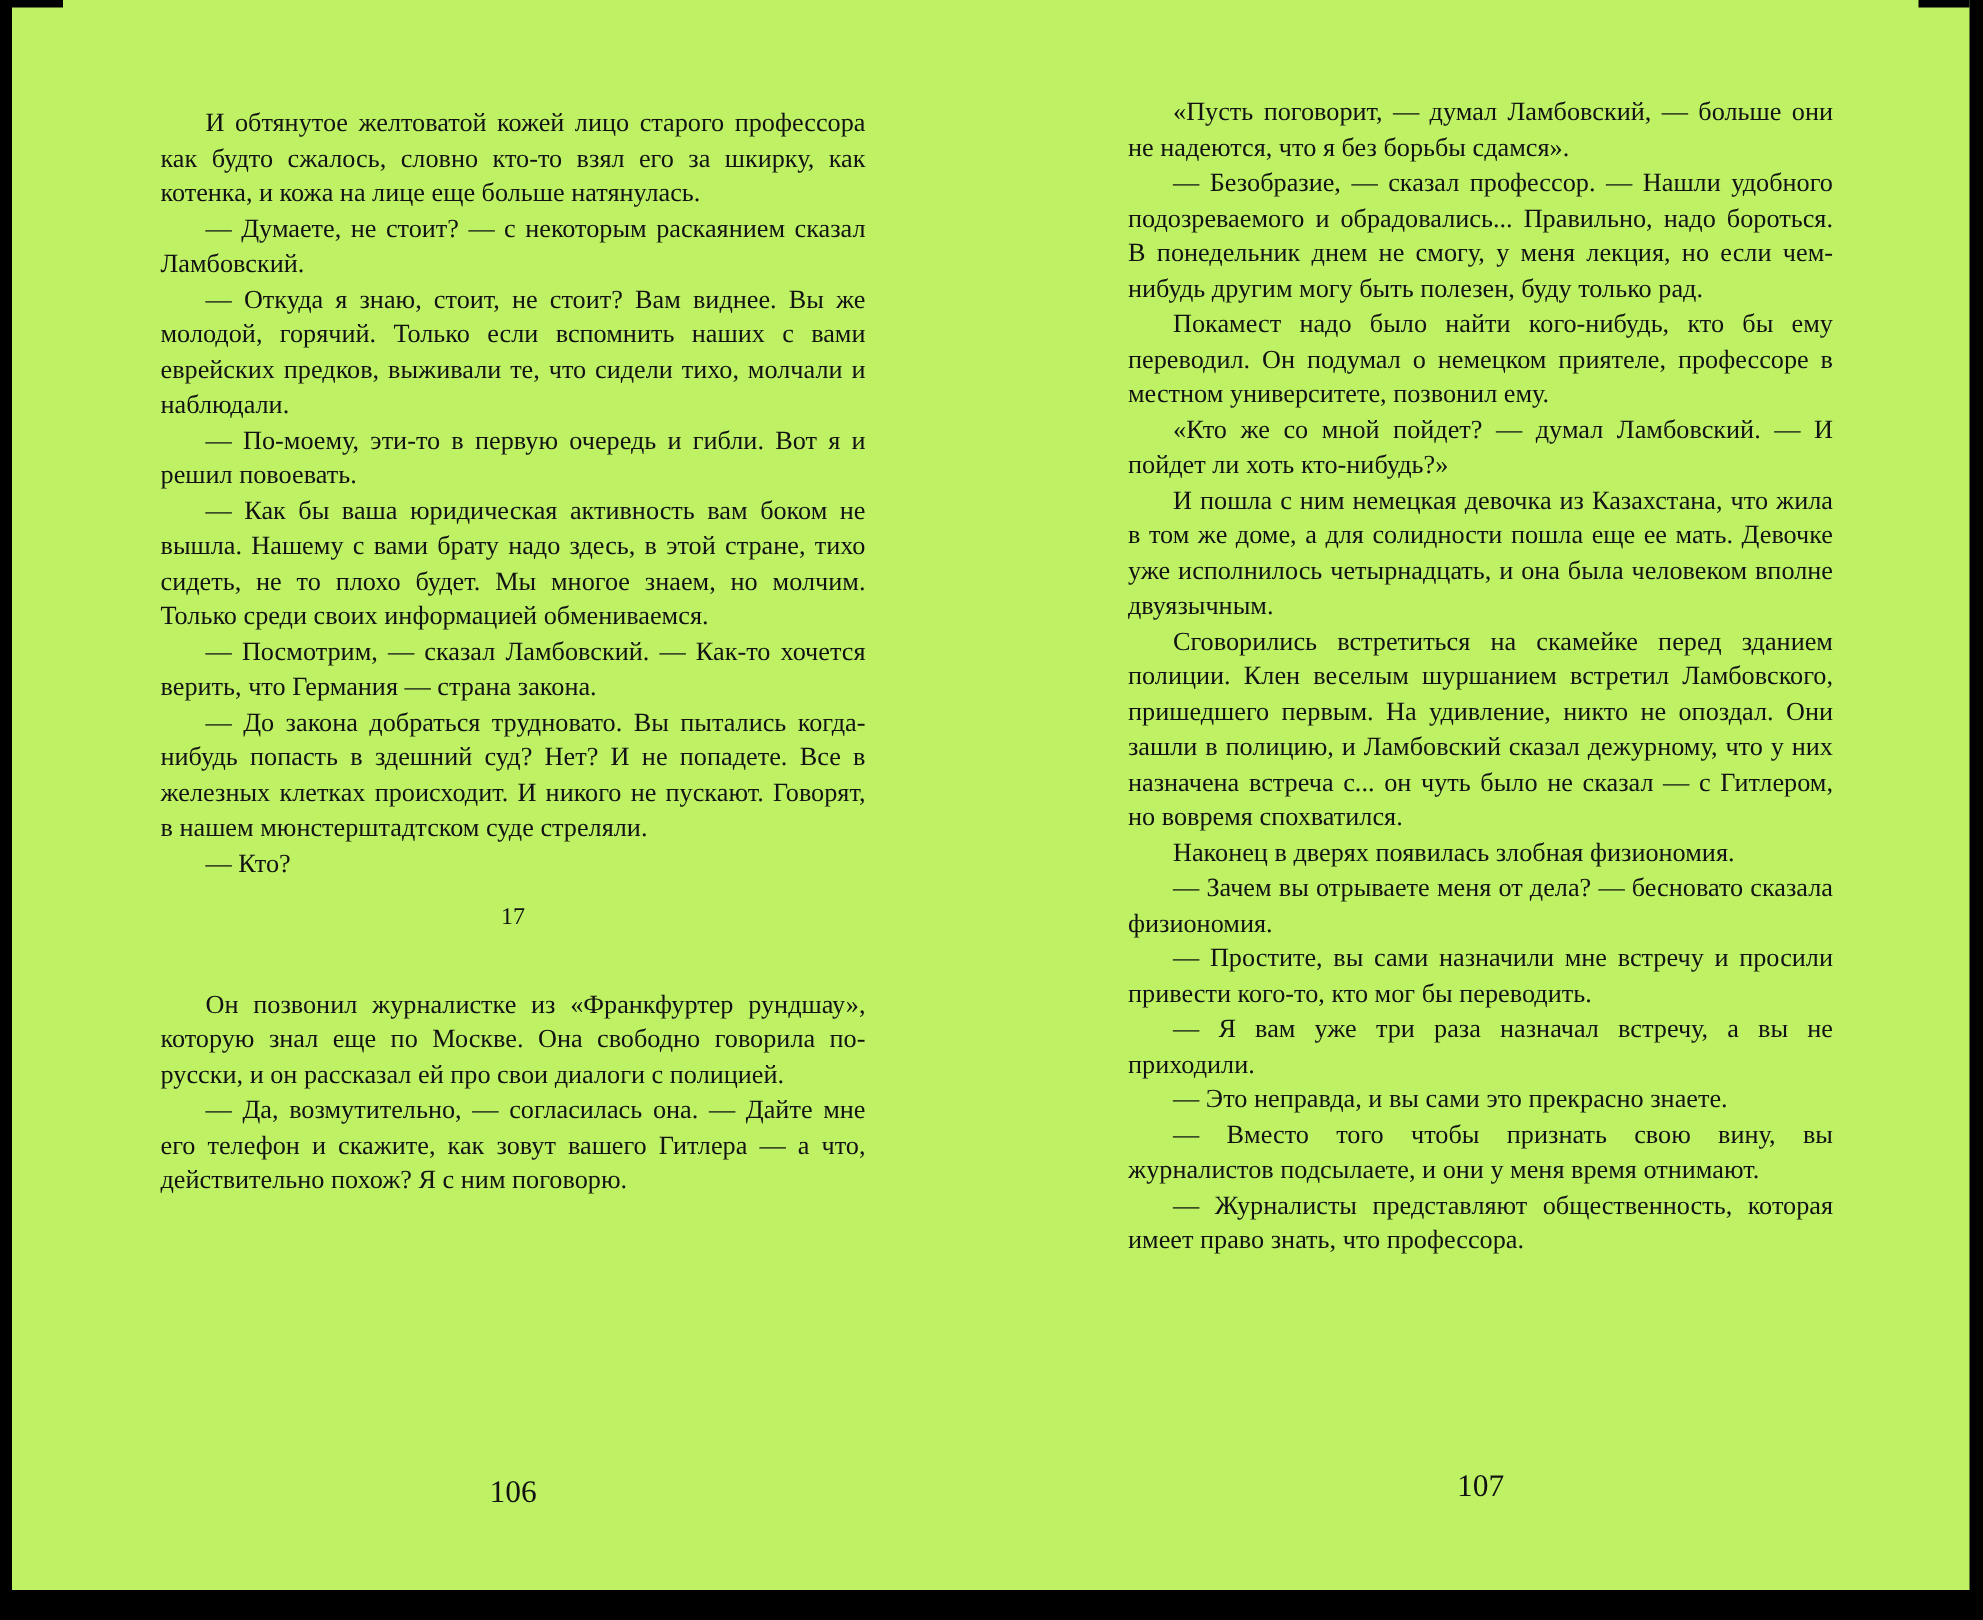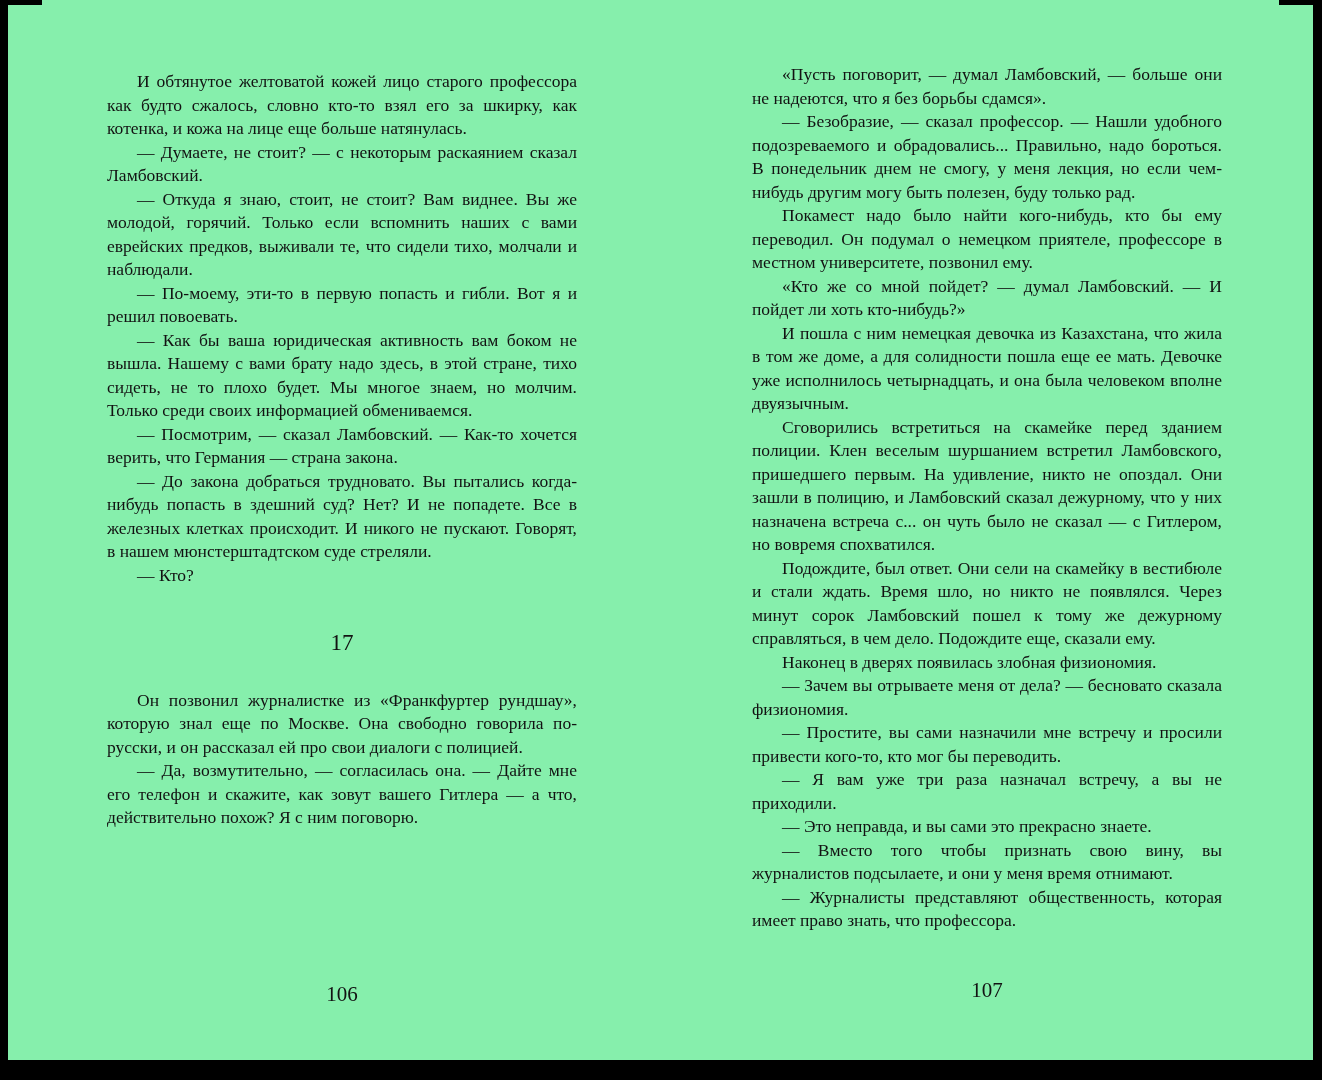--- a/index.html
+++ b/index.html
@@ -4,21 +4,21 @@
 <style>
   html, body {
     margin: 0;
     padding: 0;
     background: #ffffff;
   }
   .spread {
     position: relative;
     width: 1322px;
     height: 1080px;
-    background: #86efac;
+    background: #bef264;
     overflow: hidden;
     font-family: "Liberation Serif", serif;
     color: #121212;
   }
   .scan-edge {
     position: absolute;
     background: #000000;
   }
   .edge-left   { left: 0; top: 0; width: 8px; height: 1080px; }
   .edge-right  { right: 0; top: 0; width: 9px; height: 1080px; }
@@ -37,22 +37,22 @@
     margin: 0;
     padding: 0;
     text-indent: 30px;
   }
   .col-left  { left: 107px; top: 70px;  height: 900px; }
   .col-right { left: 752px; top: 63px;  height: 930px; }
 
   .section-heading {
     text-align: center;
     text-indent: 0;
-    font-size: 23px;
-    margin-top: 44px;
+    font-size: 16px;
+    margin-top: 13px;
     margin-bottom: 34px;
   }
 
   .page-number {
     position: absolute;
     width: 470px;
     text-align: center;
     font-size: 21px;
     line-height: 20px;
   }
@@ -67,40 +67,39 @@
   <div class="scan-edge edge-left"></div>
   <div class="scan-edge edge-right"></div>
   <div class="scan-edge edge-bottom"></div>
   <div class="scan-edge edge-corner-tl"></div>
   <div class="scan-edge edge-corner-tr"></div>
 
   <div class="page-col col-left">
     <p>И обтянутое желтоватой кожей лицо старого профессора как будто сжалось, словно кто-то взял его за шкирку, как котенка, и кожа на лице еще больше натянулась.</p>
     <p>— Думаете, не стоит? — с некоторым раскаянием сказал Ламбовский.</p>
     <p>— Откуда я знаю, стоит, не стоит? Вам виднее. Вы же молодой, горячий. Только если вспомнить наших с вами еврейских предков, выживали те, что сидели тихо, молчали и наблюдали.</p>
-    <p>— По-моему, эти-то в первую попасть и гибли. Вот я и решил повоевать.</p>
+    <p>— По-моему, эти-то в первую очередь и гибли. Вот я и решил повоевать.</p>
     <p>— Как бы ваша юридическая активность вам боком не вышла. Нашему с вами брату надо здесь, в этой стране, тихо сидеть, не то плохо будет. Мы многое знаем, но молчим. Только среди своих информацией обмениваемся.</p>
     <p>— Посмотрим, — сказал Ламбовский. — Как-то хочется верить, что Германия — страна закона.</p>
     <p>— До закона добраться трудновато. Вы пытались когда-нибудь попасть в здешний суд? Нет? И не попадете. Все в железных клетках происходит. И никого не пускают. Говорят, в нашем мюнстерштадтском суде стреляли.</p>
     <p>— Кто?</p>
     <div class="section-heading">17</div>
     <p>Он позвонил журналистке из «Франкфуртер рундшау», которую знал еще по Москве. Она свободно говорила по-русски, и он рассказал ей про свои диалоги с полицией.</p>
     <p>— Да, возмутительно, — согласилась она. — Дайте мне его телефон и скажите, как зовут вашего Гитлера — а что, действительно похож? Я с ним поговорю.</p>
   </div>
 
   <div class="page-number page-number-left">106</div>
 
   <div class="page-col col-right">
     <p>«Пусть поговорит, — думал Ламбовский, — больше они не надеются, что я без борьбы сдамся».</p>
     <p>— Безобразие, — сказал профессор. — Нашли удобного подозреваемого и обрадовались... Правильно, надо бороться. В понедельник днем не смогу, у меня лекция, но если чем-нибудь другим могу быть полезен, буду только рад.</p>
     <p>Покамест надо было найти кого-нибудь, кто бы ему переводил. Он подумал о немецком приятеле, профессоре в местном университете, позвонил ему.</p>
     <p>«Кто же со мной пойдет? — думал Ламбовский. — И пойдет ли хоть кто-нибудь?»</p>
     <p>И пошла с ним немецкая девочка из Казахстана, что жила в том же доме, а для солидности пошла еще ее мать. Девочке уже исполнилось четырнадцать, и она была человеком вполне двуязычным.</p>
     <p>Сговорились встретиться на скамейке перед зданием полиции. Клен веселым шуршанием встретил Ламбовского, пришедшего первым. На удивление, никто не опоздал. Они зашли в полицию, и Ламбовский сказал дежурному, что у них назначена встреча с... он чуть было не сказал — с Гитлером, но вовремя спохватился.</p>
-    <p>Подождите, был ответ. Они сели на скамейку в вестибюле и стали ждать. Время шло, но никто не появлялся. Через минут сорок Ламбовский пошел к тому же дежурному справляться, в чем дело. Подождите еще, сказали ему.</p>
     <p>Наконец в дверях появилась злобная физиономия.</p>
     <p>— Зачем вы отрываете меня от дела? — бесновато сказала физиономия.</p>
     <p>— Простите, вы сами назначили мне встречу и просили привести кого-то, кто мог бы переводить.</p>
     <p>— Я вам уже три раза назначал встречу, а вы не приходили.</p>
     <p>— Это неправда, и вы сами это прекрасно знаете.</p>
     <p>— Вместо того чтобы признать свою вину, вы журналистов подсылаете, и они у меня время отнимают.</p>
     <p>— Журналисты представляют общественность, которая имеет право знать, что профессора.</p>
   </div>
 
   <div class="page-number page-number-right">107</div>

